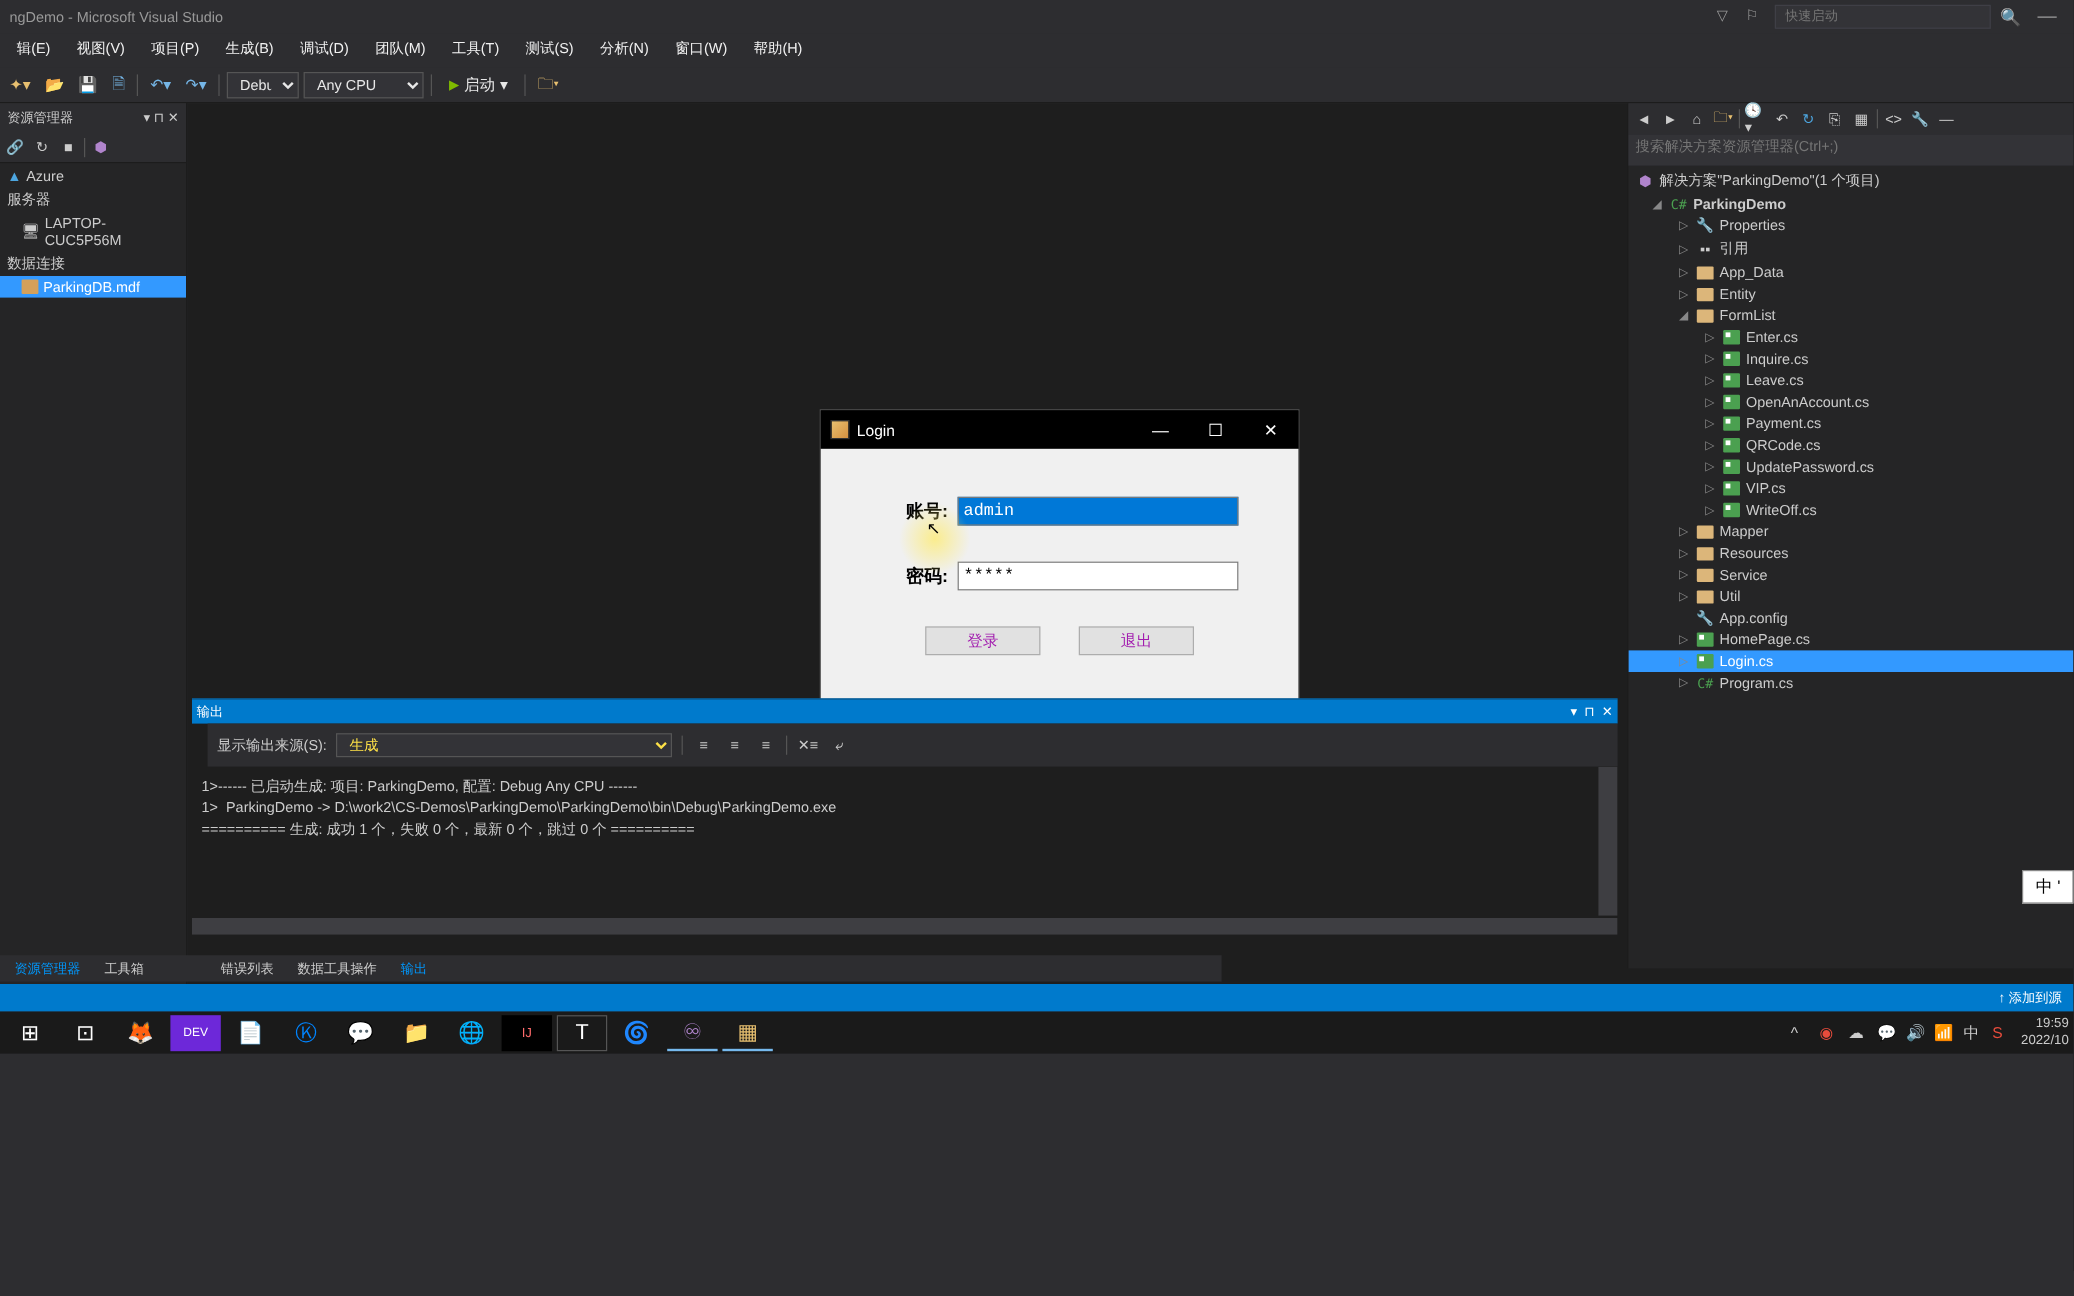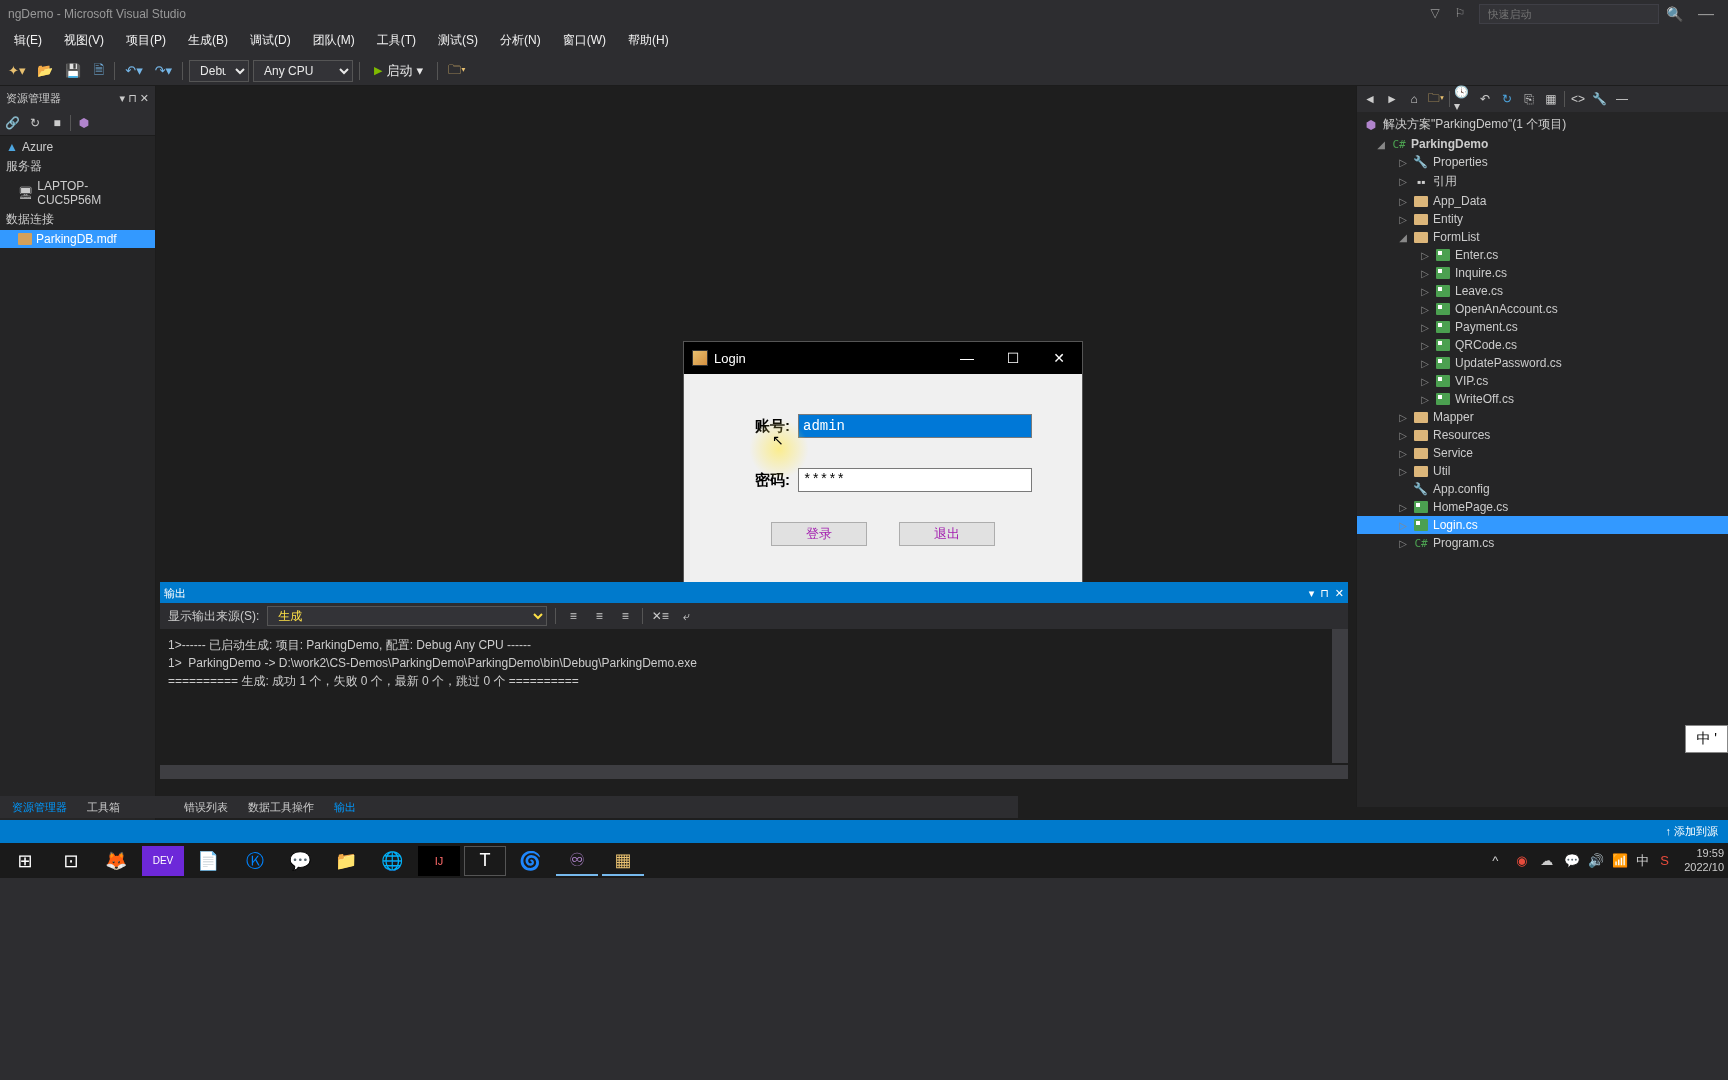--- a/index.html
+++ b/index.html
@@ -60,21 +60,21 @@
 .form-input { flex: 1; height: 24px; border: 1px solid #7a7a7a; padding: 2px 4px; font-family: "Courier New", monospace; font-size: 14px; }
 .form-input.selected { background: #0078d7; color: #fff; }
 .button-row { display: flex; justify-content: center; gap: 32px; margin-top: 10px; }
 .form-btn { width: 96px; height: 24px; background: #e1e1e1; border: 1px solid #adadad; color: #a21caf; font-size: 13px; cursor: pointer; }
 .cursor-arrow { position: absolute; left: 88px; top: 58px; font-size: 14px; color: #000; pointer-events: none; z-index: 10; }
 
 
 .output-panel { position: absolute; left: 160px; top: 582px; right: 380px; height: 197px; background: #1e1e1e; border-top: 1px solid #007acc; display: flex; flex-direction: column; }
 .output-header { height: 20px; background: #007acc; display: flex; align-items: center; justify-content: space-between; padding: 0 4px; color: #fff; font-size: 11px; }
 .output-header-right { display: flex; gap: 6px; }
-.output-toolbar { height: 26px; background: #2d2d30; display: flex; align-items: center; padding: 0 8px; gap: 8px; color: #ccc; font-size: 12px; }
+.output-toolbar { height: 36px; background: #2d2d30; display: flex; align-items: center; padding: 0 8px; gap: 8px; color: #ccc; font-size: 12px; margin-left: 13px; }
 .output-select { background: #333337; border: 1px solid #555; color: #fde047; padding: 1px 6px; width: 280px; height: 20px; font-size: 12px; }
 .output-text { flex: 1; background: #1e1e1e; color: #ccc; padding: 8px 8px; font-family: "Consolas", "Courier New", monospace; font-size: 12px; line-height: 1.4; white-space: pre; overflow: hidden; position: relative; }
 .output-scroll { position: absolute; right: 0; top: 0; bottom: 16px; width: 16px; background: #3e3e42; }
 .output-scroll-h { position: absolute; left: 0; right: 0; bottom: 0; height: 14px; background: #3e3e42; }
 
 
 .right-panel { width: 372px; background: #252526; border-left: 1px solid #1c1c1c; display: flex; flex-direction: column; position: absolute; right: 0; top: 86px; bottom: 273px; }
 .right-toolbar { height: 26px; background: #2d2d30; display: flex; align-items: center; padding: 0 4px; gap: 4px; }
 .right-search { height: 26px; background: #333337; padding: 3px 6px; }
 .right-search input { background: transparent; border: none; color: #999; width: 100%; font-size: 12px; }
@@ -242,20 +242,23 @@
     <span style="width:1px;height:16px;background:#555;"></span>
     <span class="tool-icon">🕓▾</span>
     <span class="tool-icon">↶</span>
     <span class="tool-icon" style="color:#4da6e0;">↻</span>
     <span class="tool-icon">⎘</span>
     <span class="tool-icon">▦</span>
     <span style="width:1px;height:16px;background:#555;"></span>
     <span class="tool-icon">&lt;&gt;</span>
     <span class="tool-icon">🔧</span>
     <span class="tool-icon">—</span>
+  </div>
+  <div class="right-search">
+    <input placeholder="搜索解决方案资源管理器(Ctrl+;)" style="">
   </div>
   <div class="solution-tree">
     <div class="sol-node l0">
       <span class="icon-box sln-icon">⬢</span>
       <span>解决方案"ParkingDemo"(1 个项目)</span>
     </div>
     <div class="sol-node l1">
       <span class="expander">◢</span>
       <span class="icon-box csharp-icon">C#</span>
       <b>ParkingDemo</b>

